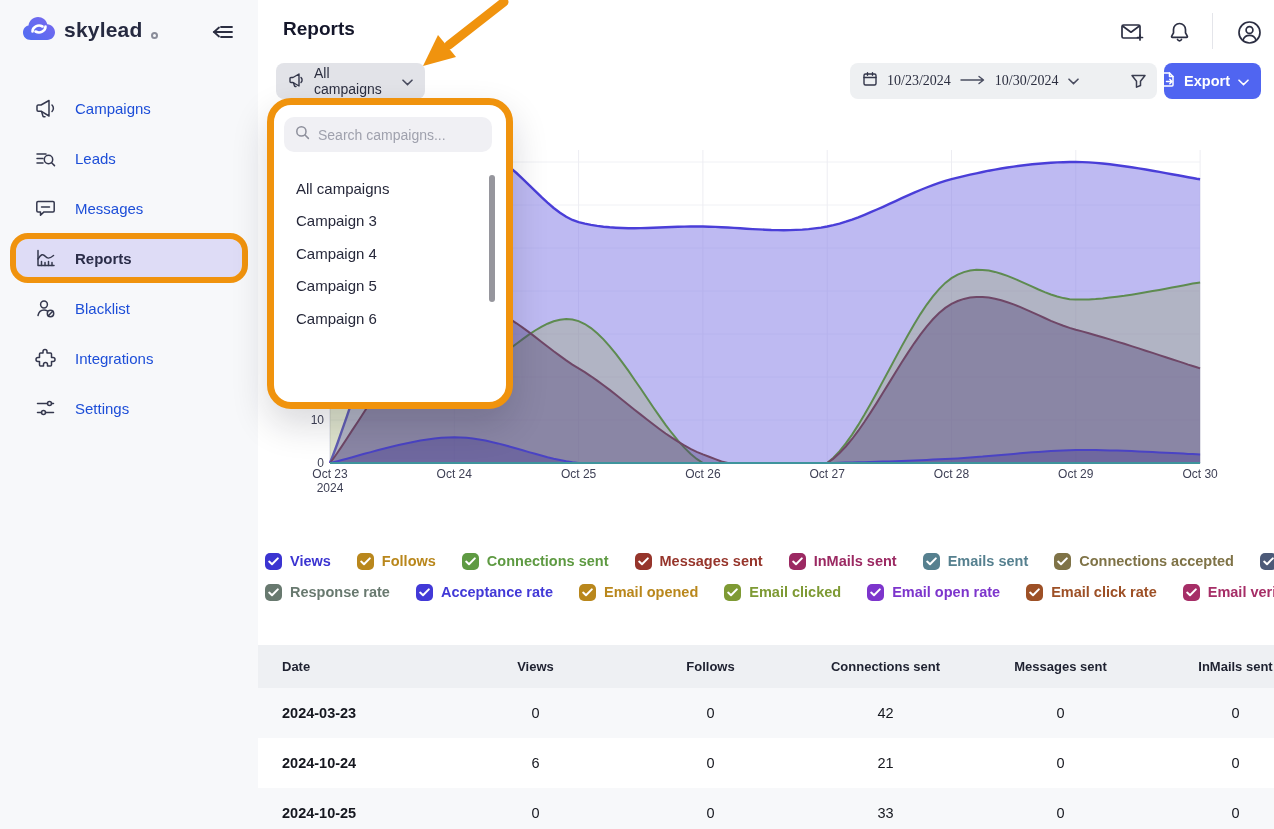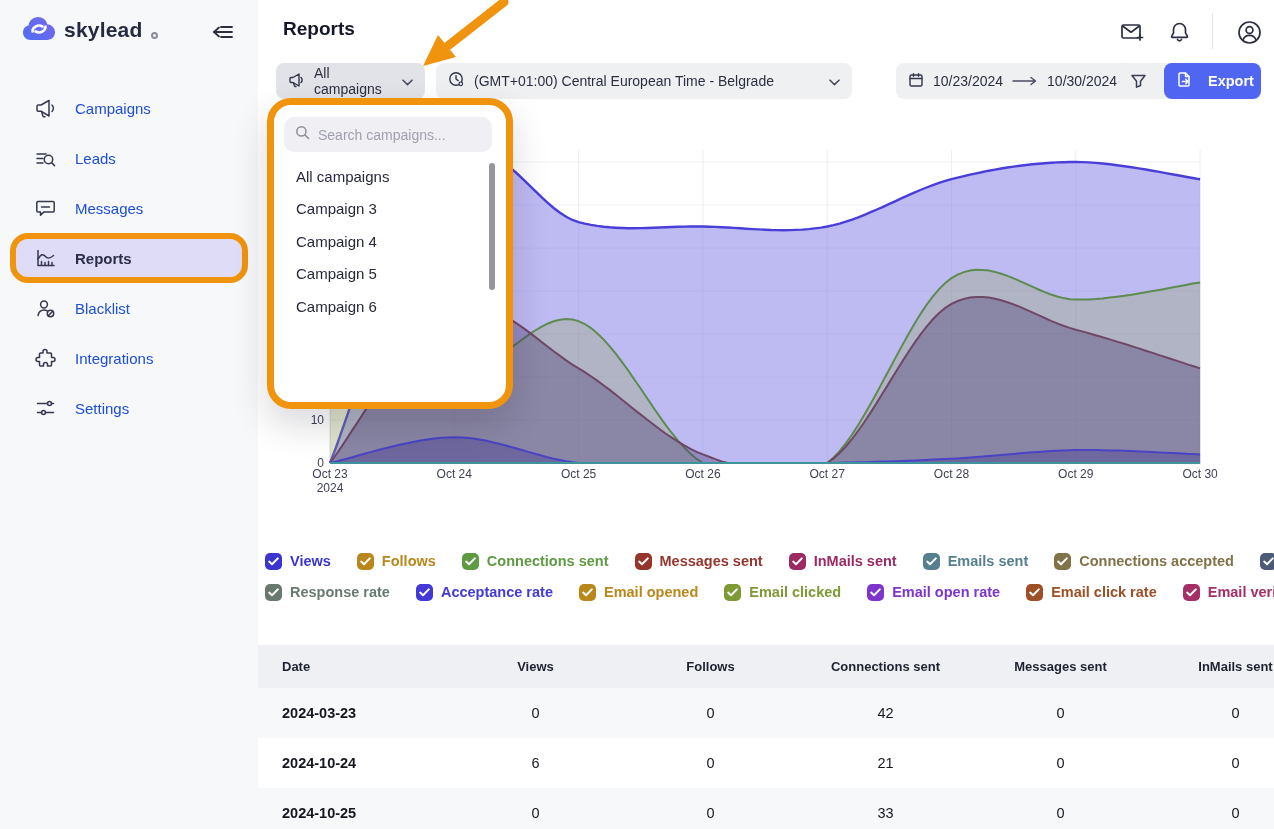--- a/index.html
+++ b/index.html
@@ -25,30 +25,30 @@
   .main { position:absolute; left:258px; top:0; width:1016px; height:829px; background:#fff; }
   .page-title { position:absolute; left:25px; top:18px; font-size:19px; font-weight:700; color:#14162a; }
   .icon-btn { position:absolute; top:17px; width:30px; height:30px; display:flex; align-items:center; justify-content:center; cursor:pointer; }
   .hdr-sep { position:absolute; left:954px; top:13px; width:1px; height:36px; background:#e4e5ea; }
 
   .pill { position:absolute; top:63px; height:36px; border-radius:8px; background:#eef0f2;
           display:flex; align-items:center; gap:9px; padding:0 12px; font-size:14px; color:#2c2f40; cursor:pointer; }
   .pill .grow { flex:1; }
   #campaign-pill { left:18px; width:149px; background:#e2e3e8; }
   #tz-pill   { left:178px; width:416px; }
-  #date-pill { left:638px; width:286px; }
+  #date-pill { left:592px; width:286px;font-family:Liberation Serif, serif; }
   #filter-btn{ left:862px; width:37px; justify-content:center; padding:0; }
-  #export-btn{ left:906px; width:97px; background:#5065f1; color:#fff; justify-content:space-between; gap:16px; font-weight:600; font-size:14.5px; }
+  #export-btn{ left:906px; width:97px; background:#5065f1; color:#fff; justify-content:flex-end; gap:8px; font-weight:600; font-size:14.5px; }
 
   
   .campaign-dropdown { position:absolute; left:9px; top:98px; width:246px; height:311px;
       border:7px solid #f0930d; border-radius:24px; background:#fff; z-index:20;
       box-shadow:0 16px 36px rgba(20,20,40,.16); padding:12px 8px 8px 10px; }
   .search-box { height:35px; background:#f0f0f4; border-radius:10px; display:flex; align-items:center;
-      gap:8px; padding:0 11px; margin:0 6px 8px 0; }
+      gap:8px; padding:0 11px; margin:0 6px 20px 0; }
   .search-box input { border:none; background:transparent; outline:none; font-size:14px; color:#3a3d4e;
       width:160px; font-family:"Liberation Sans",sans-serif; }
   .search-box input::placeholder { color:#9fa1ad; }
   .dd-list { position:relative; }
   .dd-item { height:32.5px; display:flex; align-items:center; padding-left:12px; font-size:15px; color:#26283a; cursor:pointer; }
   .dd-scrollbar { position:absolute; right:3px; top:3px; width:6px; height:127px; background:#96969d; border-radius:3px; cursor:pointer; }
 
   
   .legend { position:absolute; left:7px; top:551px; width:1002px; display:flex; flex-direction:column; gap:11px; }
   .legend-row { display:flex; column-gap:26px; }
@@ -203,35 +203,20 @@
       </svg>
     </span>
     <span class="grow">All campaigns</span>
     <span>
       <svg width="11" height="7" viewBox="0 0 11 7" fill="none" stroke="#4a4d60" stroke-width="1.6" stroke-linecap="round">
           <path d="M1 1.2 L5.5 5.6 L10 1.2"></path>
         </svg>
     </span>
   </div>
 
-  <div class="pill" id="tz-pill">
-    <span>
-      <svg width="17" height="17" viewBox="0 0 17 17" fill="none" stroke="#33364a" stroke-width="1.4" stroke-linecap="round">
-        <circle cx="8" cy="8" r="6.2"></circle>
-          <path d="M8 4.6 V8 l2.2 1.6"></path>
-          <circle cx="12.8" cy="12.8" r="1.8" fill="#eef0f2" stroke-width="1.2"></circle>
-      </svg>
-    </span>
-    <span class="grow">(GMT+01:00) Central European Time - Belgrade</span>
-    <span>
-      <svg width="11" height="7" viewBox="0 0 11 7" fill="none" stroke="#4a4d60" stroke-width="1.6" stroke-linecap="round">
-          <path d="M1 1.2 L5.5 5.6 L10 1.2"></path>
-        </svg>
-    </span>
-  </div>
 
   <div class="pill" id="date-pill">
     <span>
       <svg width="16" height="16" viewBox="0 0 16 16" fill="none" stroke="#33364a" stroke-width="1.4" stroke-linejoin="round">
         <rect x="2" y="3" width="12" height="11" rx="1.5"></rect>
           <path d="M2 6.5 h12 M5.5 1.8 v2.4 M10.5 1.8 v2.4" stroke-linecap="round"></path>
       </svg>
     </span>
     <span>10/23/2024</span>
     <span>

